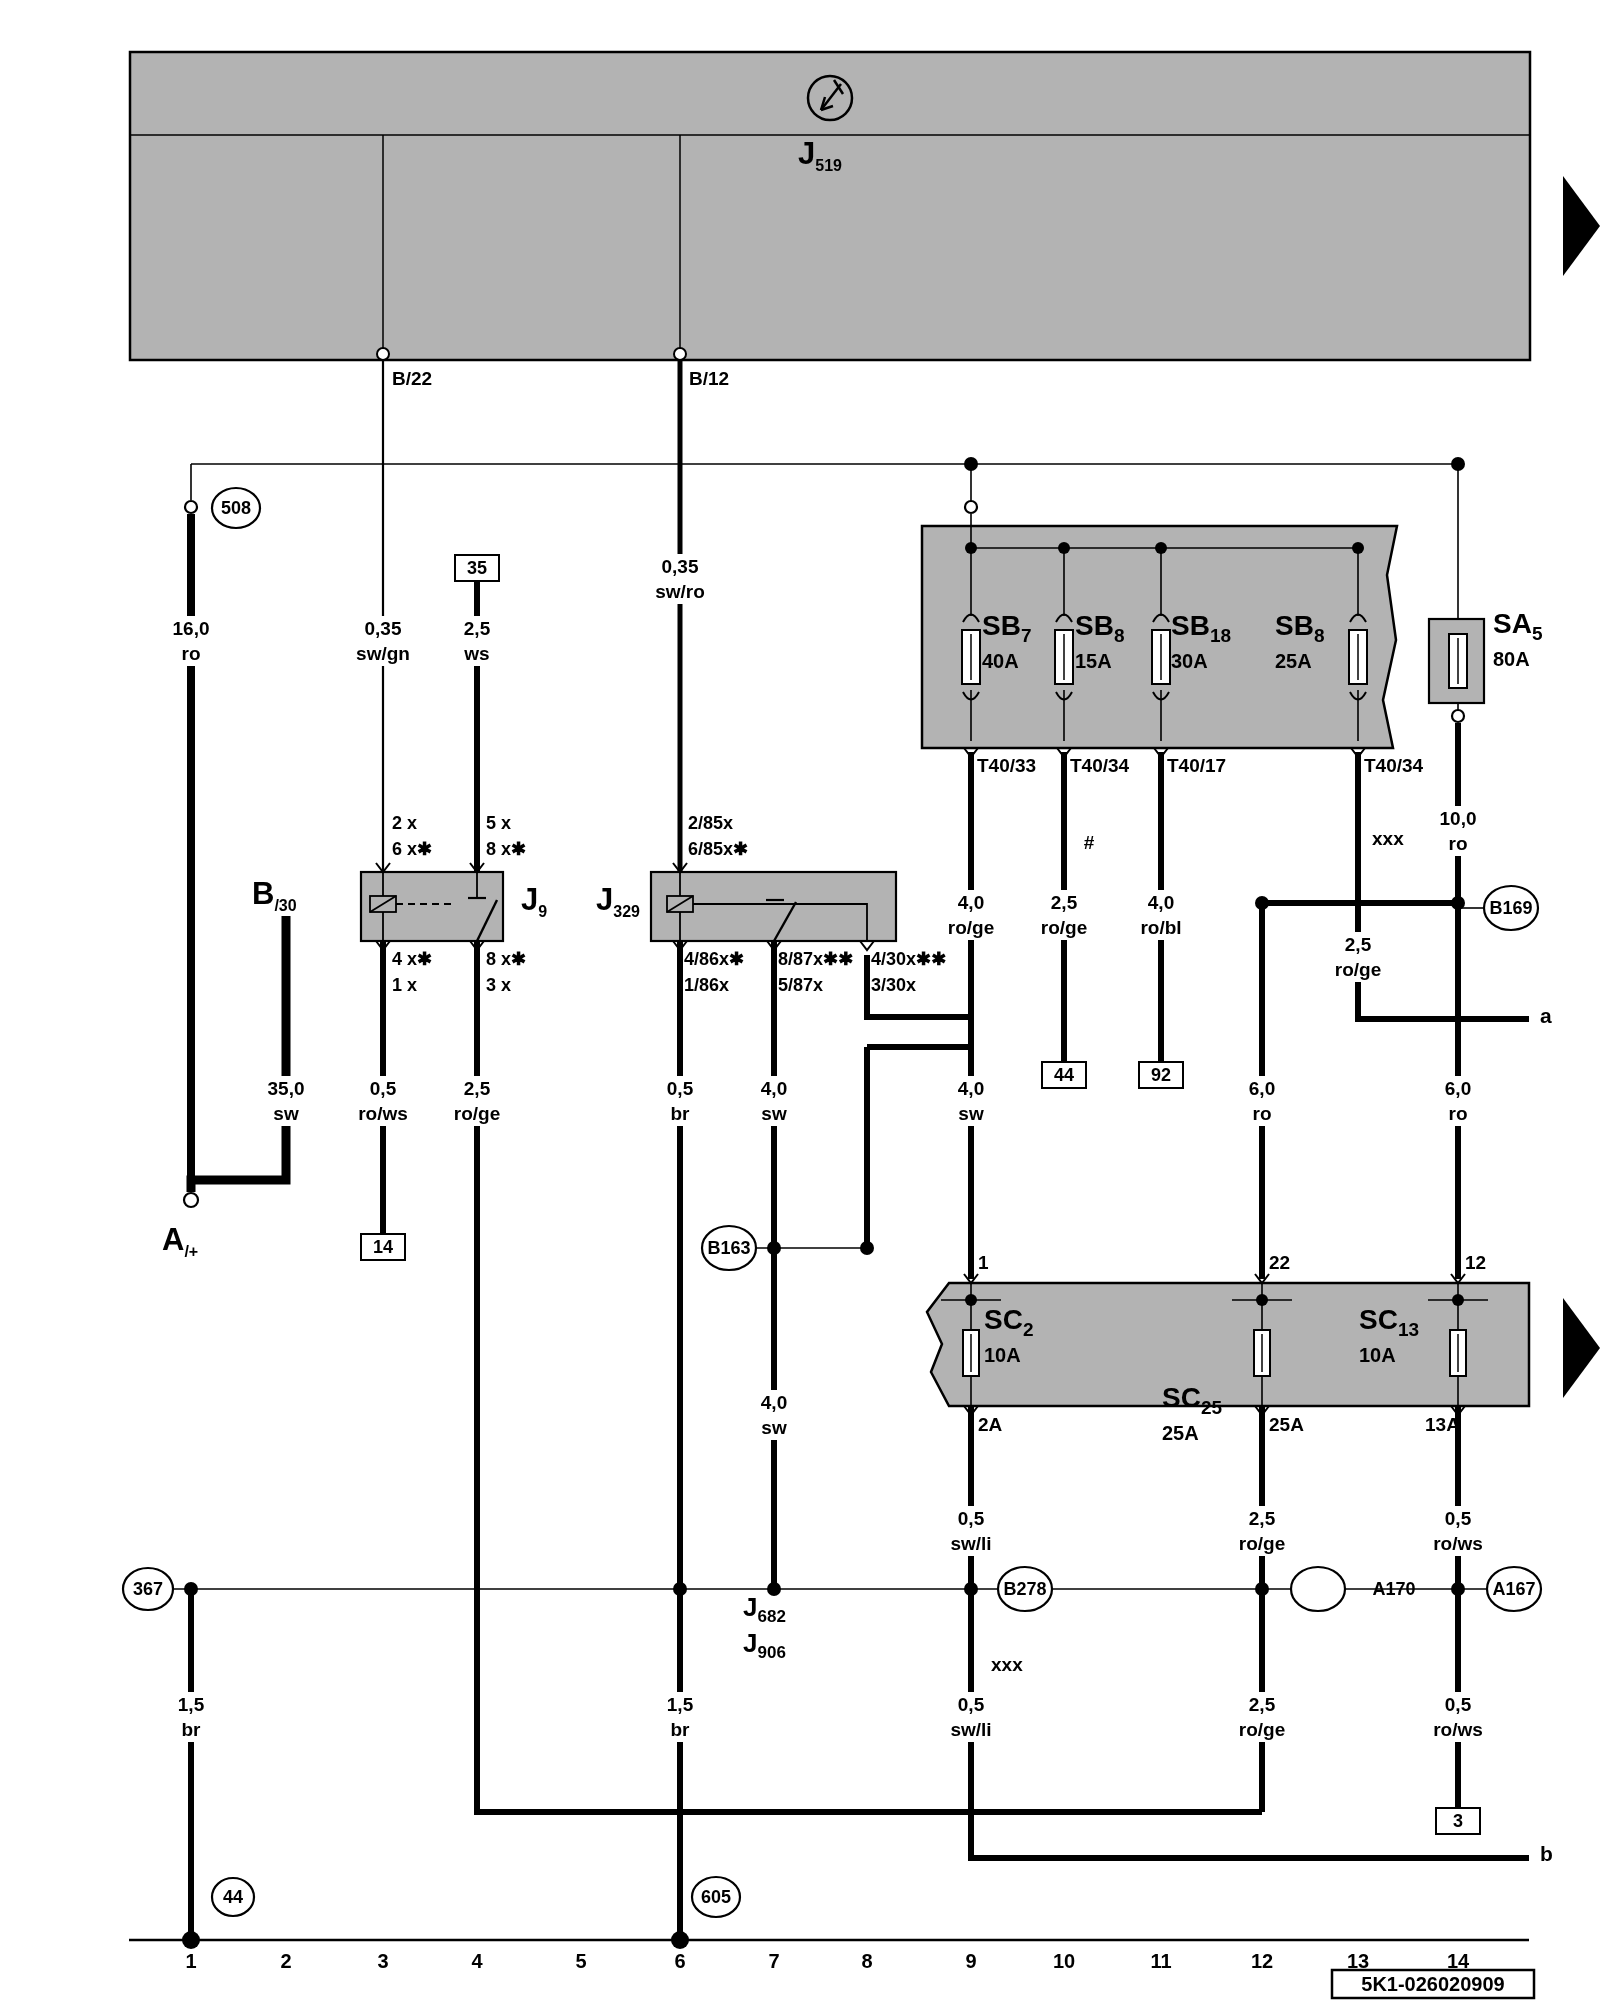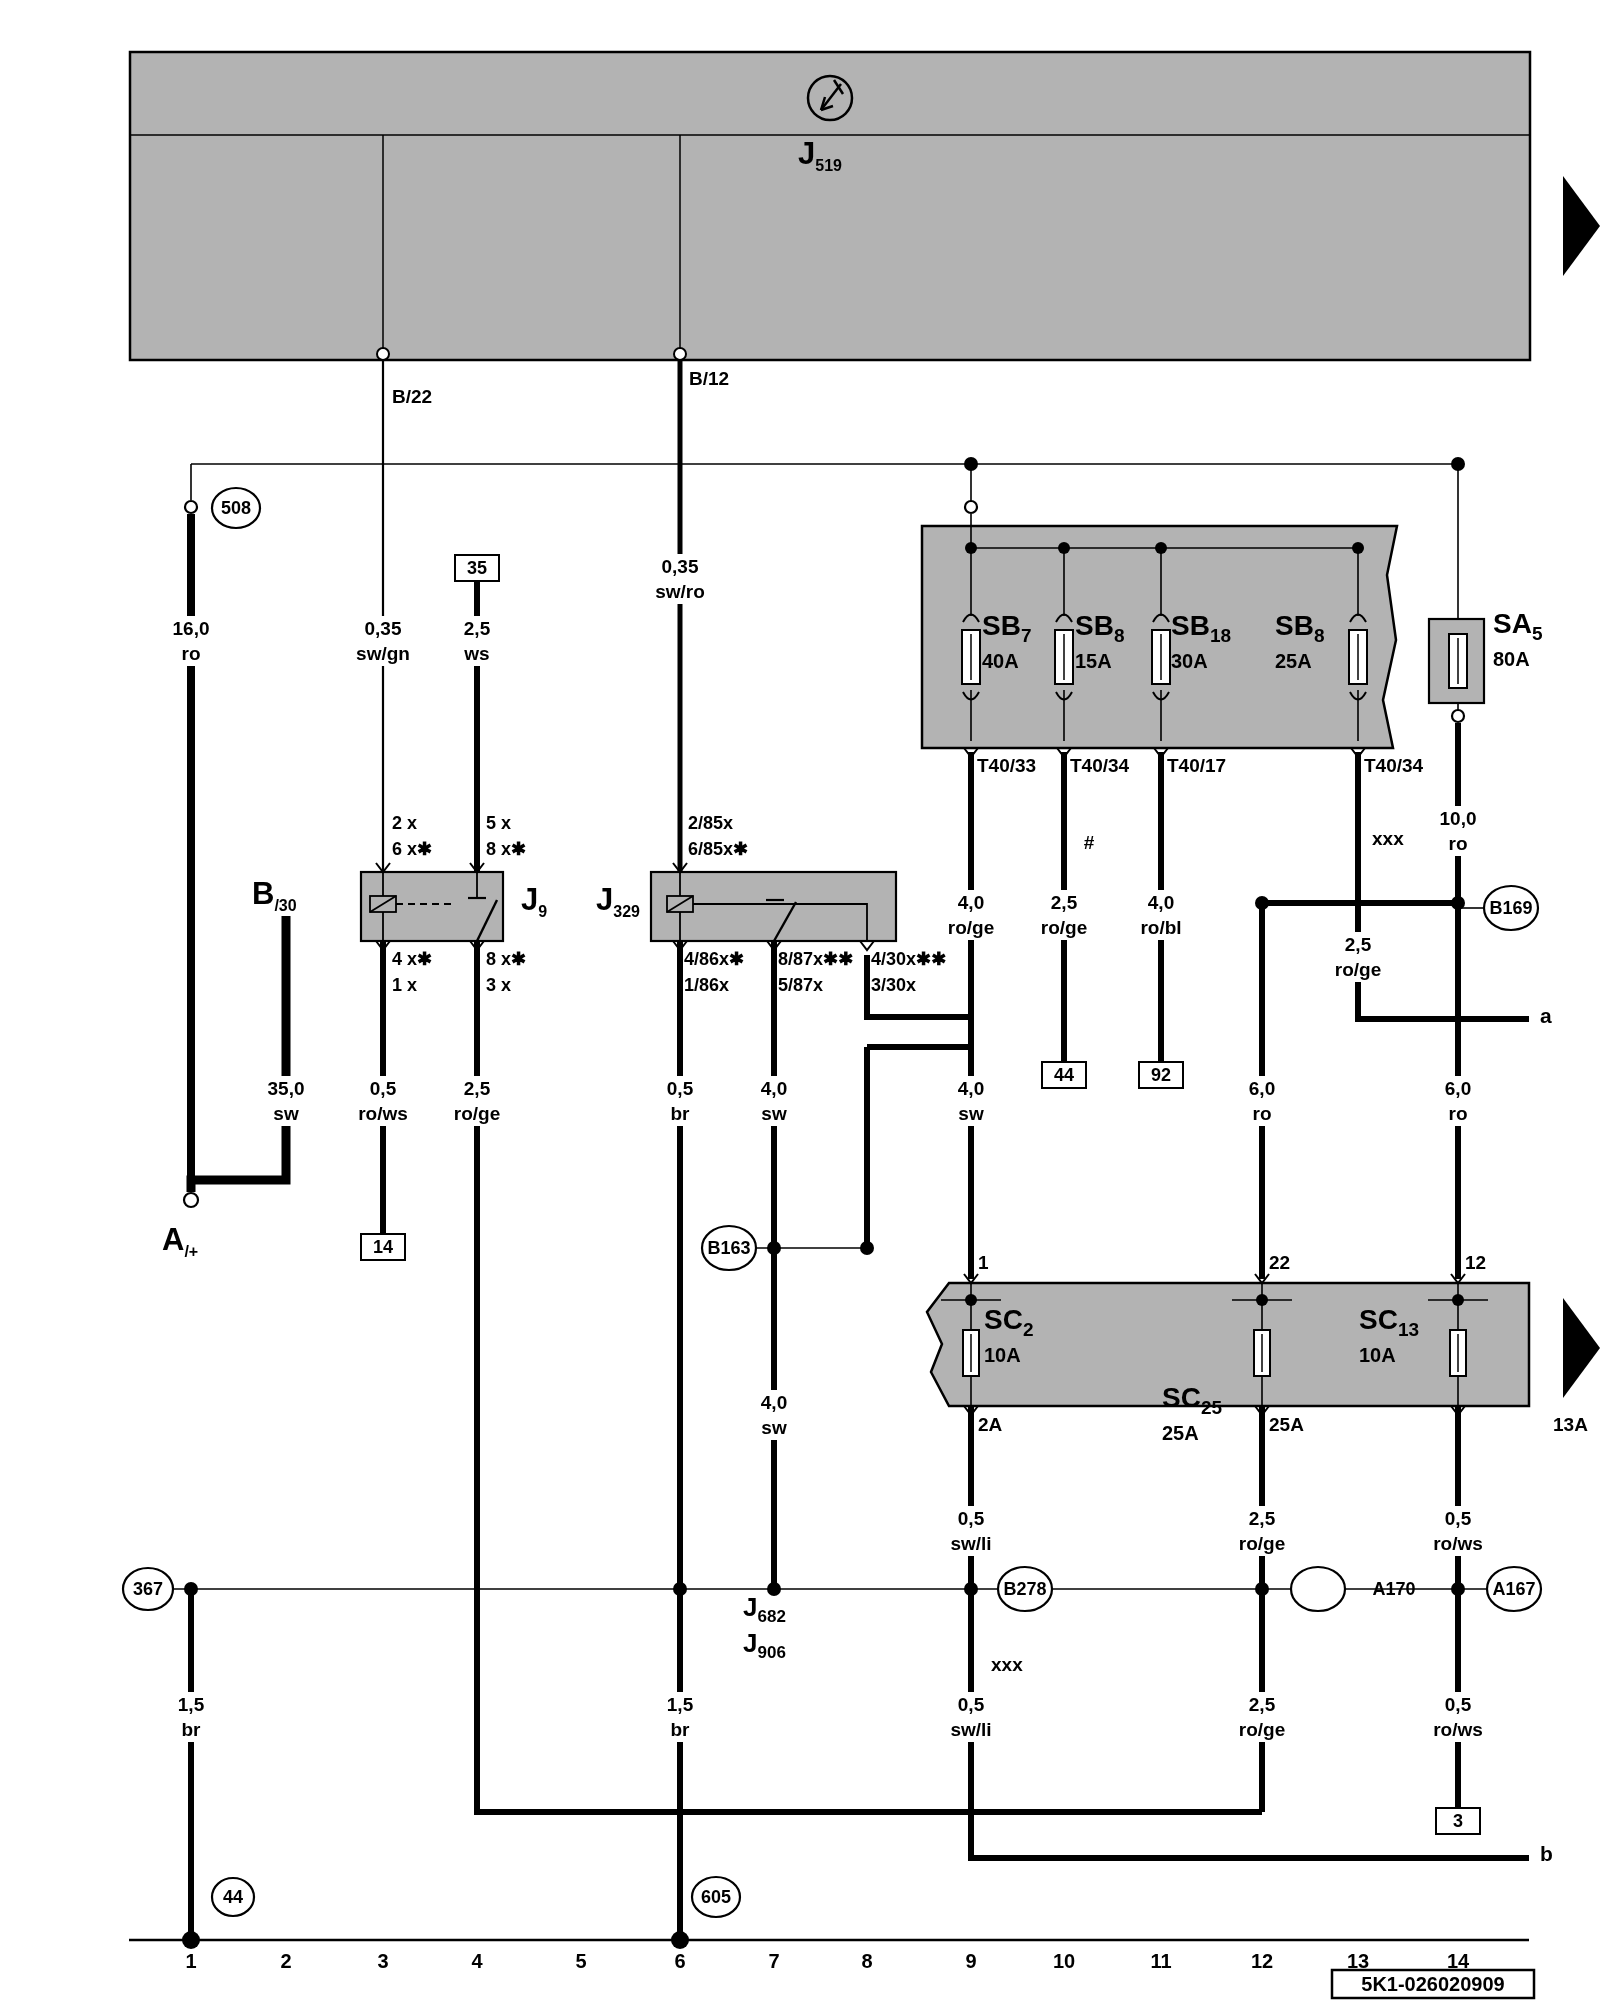--- a/index.html
+++ b/index.html
@@ -243,21 +243,21 @@
     <rect x="1042" y="1062" width="44" height="26"></rect>
     <rect x="1139" y="1062" width="44" height="26"></rect>
     <rect x="1436" y="1808" width="44" height="26"></rect>
   </g>
 
   <line x1="129" y1="1940" x2="1529" y2="1940" stroke="#000" stroke-width="2.5"></line>
   <rect x="1332" y="1970" width="202" height="28" fill="#fff" stroke="#000" stroke-width="2.5"></rect>
 </svg>
 
 <div class="lbl la comp30" style="left:798px;top:138px"><span>J</span><sub>519</sub></div>
-<div class="lbl la pin" style="left:392px;top:384px">B/22</div>
+<div class="lbl la pin" style="left:392px;top:366px">B/22</div>
 <div class="lbl la pin" style="left:689px;top:366px">B/12</div>
 
 <div class="ctext" style="left:236px;top:508px">508</div>
 <div class="ctext" style="left:729px;top:1248px">B163</div>
 <div class="ctext" style="left:1511px;top:908px">B169</div>
 <div class="ctext" style="left:1025px;top:1589px">B278</div>
 <div class="ctext" style="left:1394px;top:1589px">A170</div>
 <div class="ctext" style="left:1514px;top:1589px">A167</div>
 <div class="ctext" style="left:148px;top:1589px">367</div>
 <div class="ctext" style="left:233px;top:1897px">44</div>
@@ -367,21 +367,21 @@
 <div class="lbl la pin" style="left:978px;top:1250px">1</div>
 <div class="lbl la pin" style="left:1269px;top:1250px">22</div>
 <div class="lbl la pin" style="left:1465px;top:1250px">12</div>
 
 <div class="lbl la" style="left:984px;top:1306px"><span class="comp"><span>SC</span><sub>2</sub></span><span class="amps">10A</span></div>
 <div class="lbl la" style="left:1162px;top:1384px"><span class="comp"><span>SC</span><sub>25</sub></span><span class="amps">25A</span></div>
 <div class="lbl la" style="left:1359px;top:1306px"><span class="comp"><span>SC</span><sub>13</sub></span><span class="amps">10A</span></div>
 
 <div class="lbl la pin" style="left:978px;top:1412px">2A</div>
 <div class="lbl la pin" style="left:1269px;top:1412px">25A</div>
-<div class="lbl la pin" style="left:1553px;top:1412px">13A</div>
+<div class="lbl la pin" style="left:1425px;top:1412px">13A</div>
 
 <div class="lbl la comp26" style="left:743px;top:1594px"><span>J</span><sub>682</sub></div>
 <div class="lbl la comp26" style="left:743px;top:1630px"><span>J</span><sub>906</sub></div>
 
 <div class="lbl num" style="left:191px;top:1948px">1</div>
 <div class="lbl num" style="left:286px;top:1948px">2</div>
 <div class="lbl num" style="left:383px;top:1948px">3</div>
 <div class="lbl num" style="left:477px;top:1948px">4</div>
 <div class="lbl num" style="left:581px;top:1948px">5</div>
 <div class="lbl num" style="left:680px;top:1948px">6</div>

